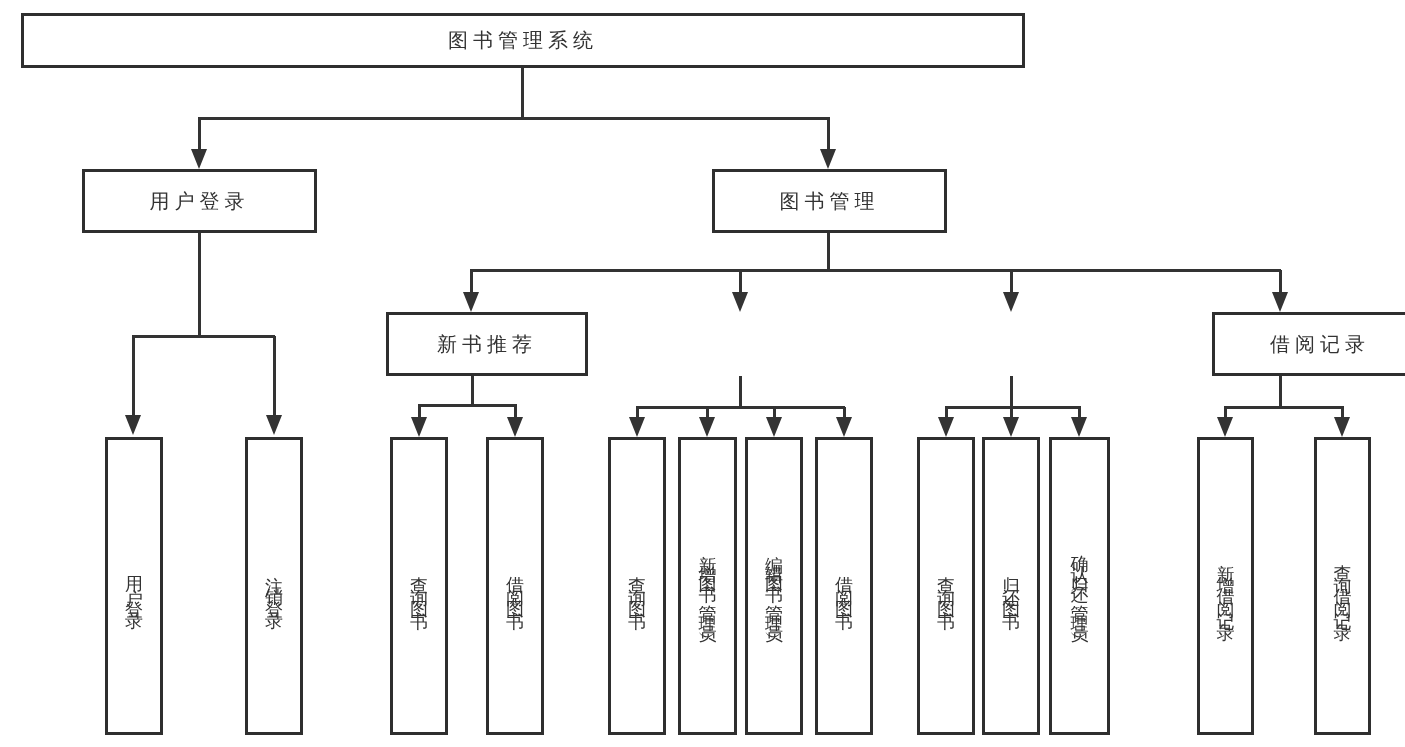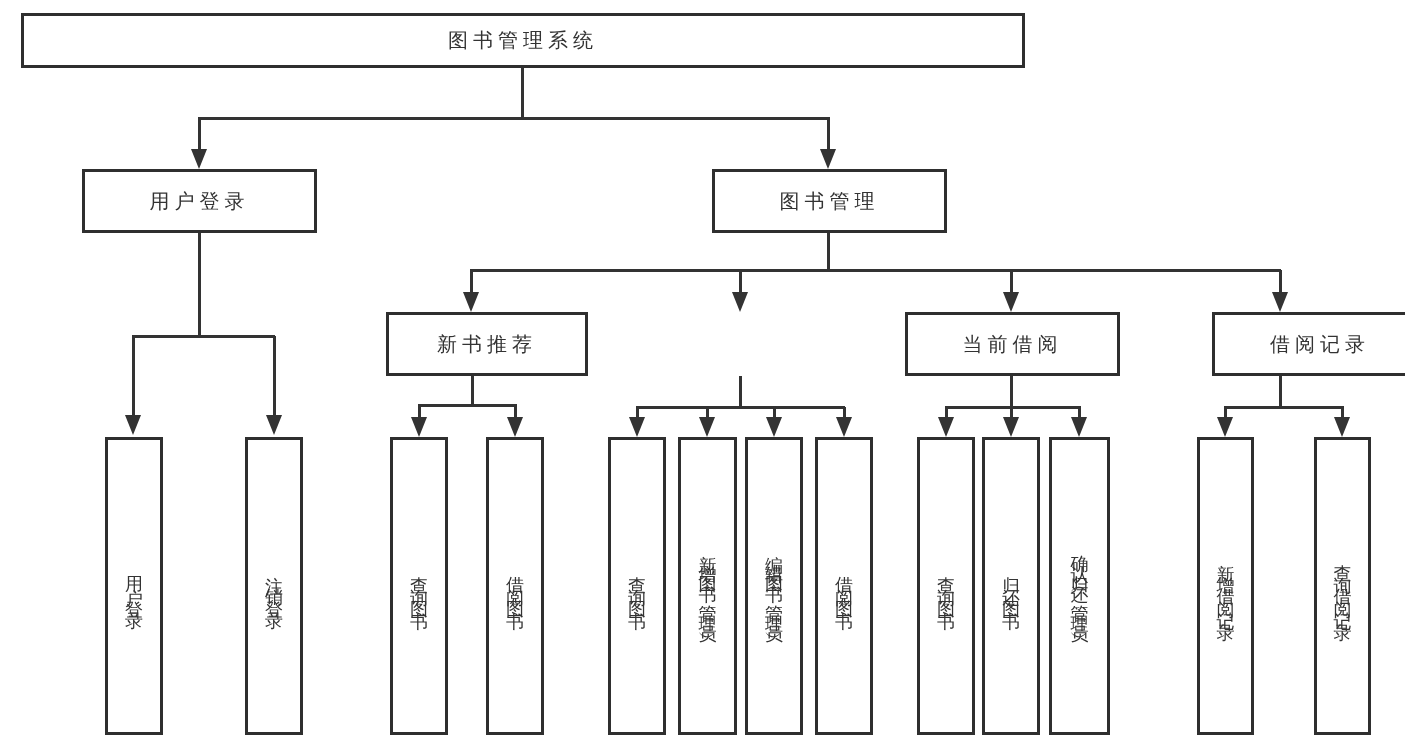--- a/index.html
+++ b/index.html
@@ -97,23 +97,20 @@
   <div class="vl" style="left:739px; top:270px; height:22px;"></div>
   <div class="ah" style="left:732px; top:292px;"></div>
   <div class="vl" style="left:1010px; top:270px; height:22px;"></div>
   <div class="ah" style="left:1003px; top:292px;"></div>
   <div class="vl" style="left:1279px; top:270px; height:22px;"></div>
   <div class="ah" style="left:1272px; top:292px;"></div>
 
   <div class="node" style="left:362px; top:312px; width:202px; height:64px;margin-left:24px;">
     <span class="hlabel">新书推荐</span>
   </div>
-  <div class="node" style="left:905px; top:312px; width:215px; height:64px;">
-    <span class="hlabel">当前借阅</span>
-  </div>
   <div class="node" style="left:1212px; top:312px; width:216px; height:64px;">
     <span class="hlabel">借阅记录</span>
   </div>
 
   <div class="vl" style="left:471px; top:376px; height:29px;"></div>
   <div class="hl" style="left:418px; top:404px; width:99px;"></div>
   <div class="vl" style="left:418px; top:405px; height:12px;"></div>
   <div class="ah" style="left:411px; top:417px;"></div>
   <div class="vl" style="left:514px; top:405px; height:12px;"></div>
   <div class="ah" style="left:507px; top:417px;"></div>

